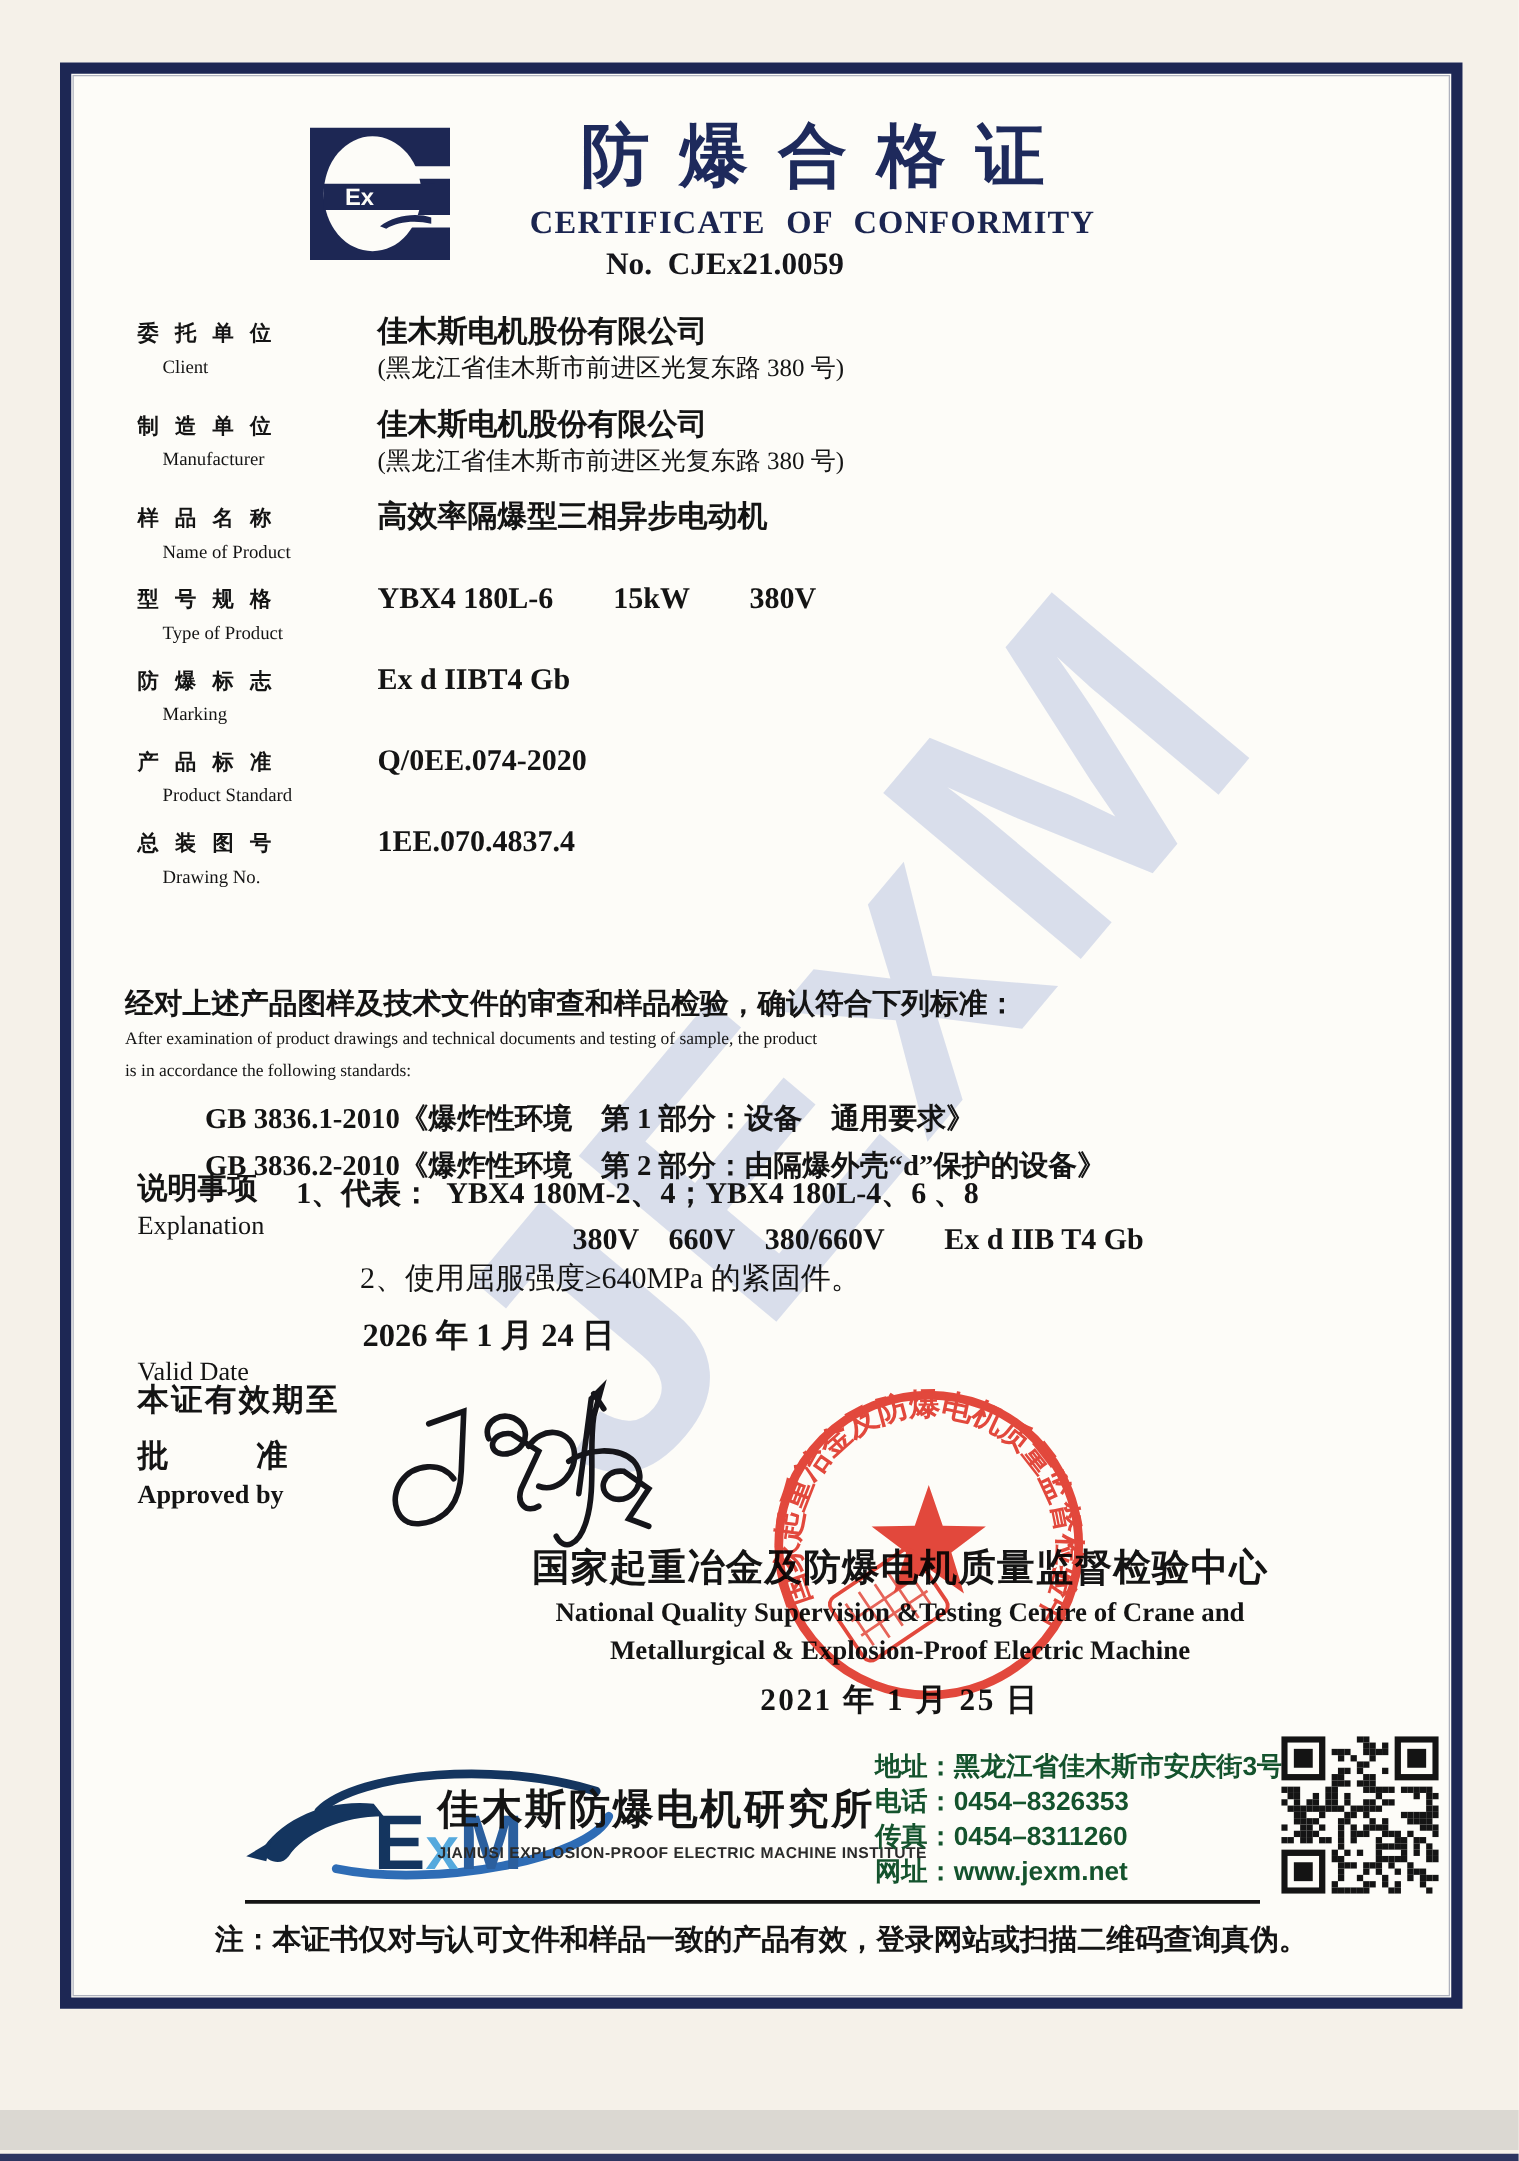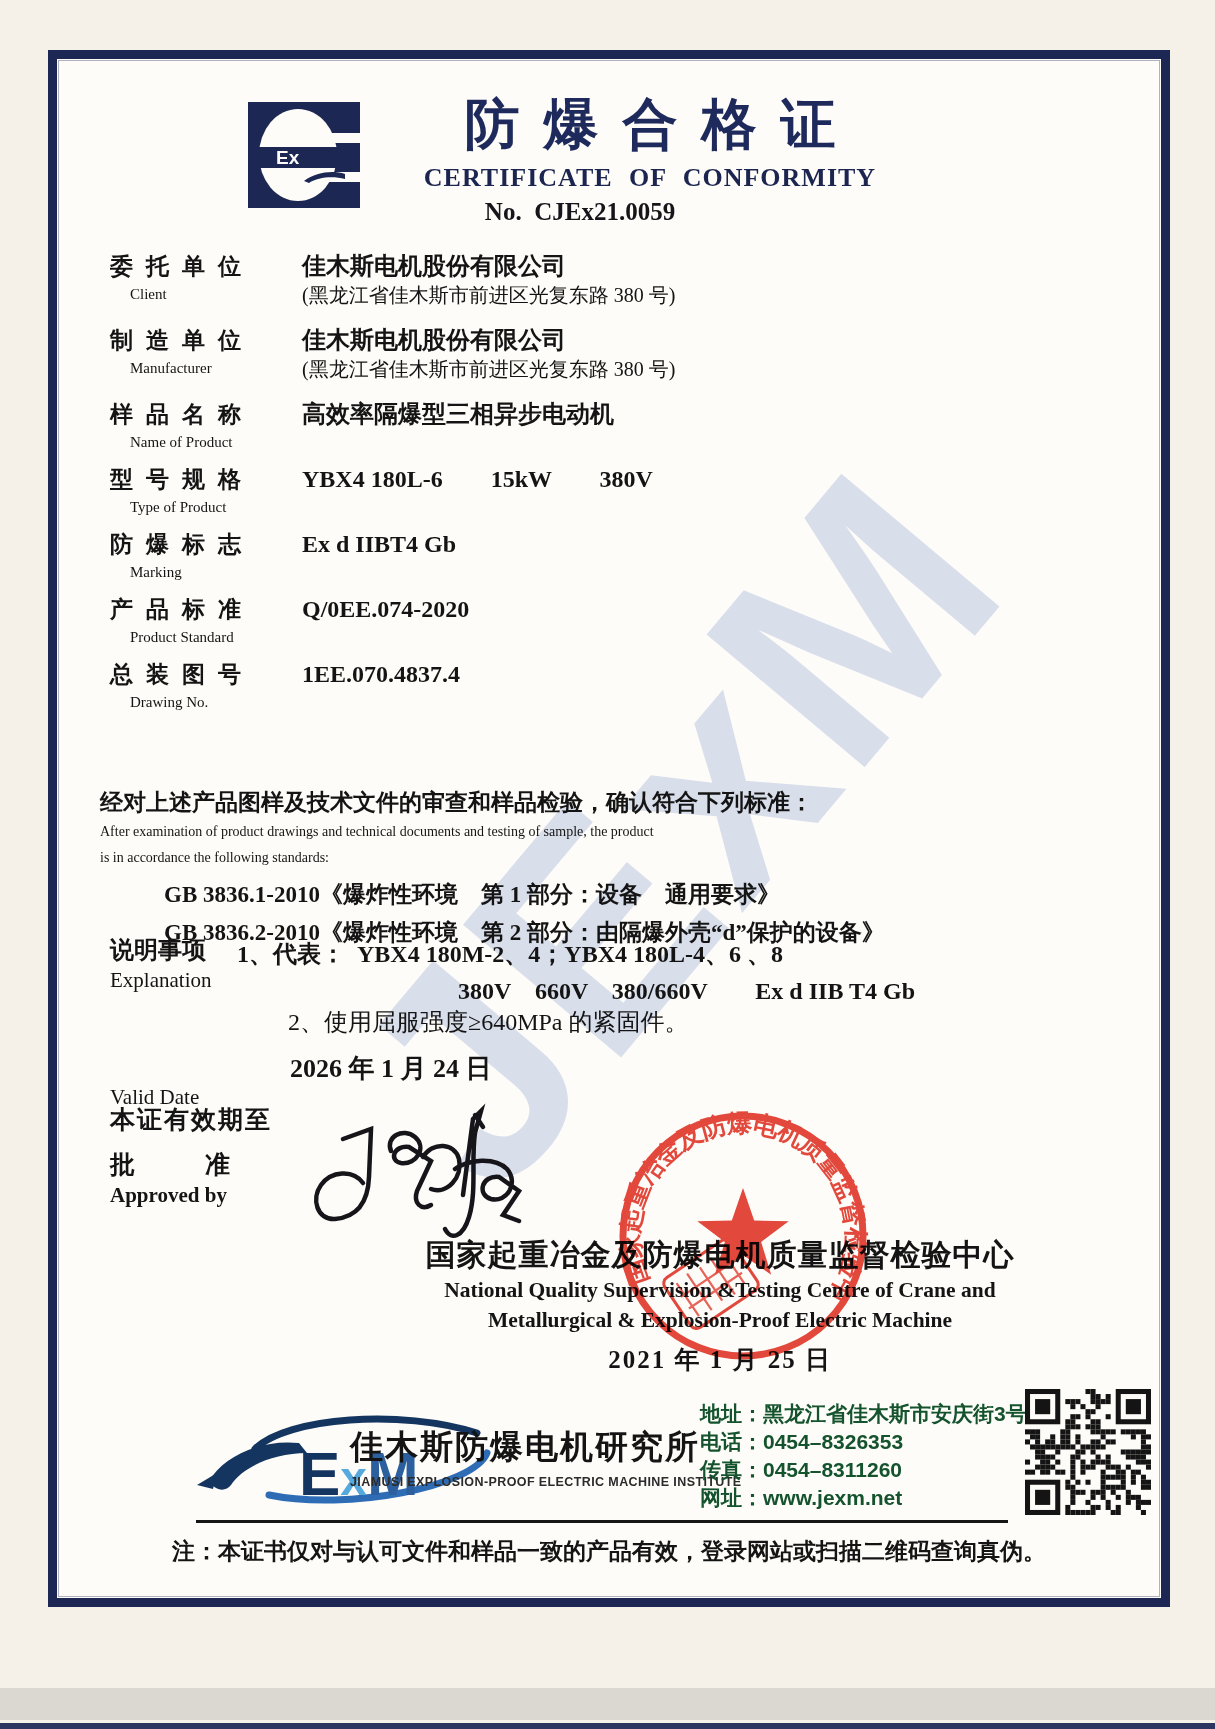--- a/index.html
+++ b/index.html
@@ -26,21 +26,21 @@
   
   .ex-logo{left:191px;top:43px;width:112px;height:106px;}
   .title-block{left:273px;top:33px;width:640px;text-align:center;}
   .cert-title{font-size:55px;font-weight:bold;color:#1e2a5c;letter-spacing:24px;line-height:66px;white-space:nowrap;margin-left:24px;}
   .cert-sub{font-size:26px;font-weight:bold;color:#1b2550;letter-spacing:1px;word-spacing:9px;line-height:33px;margin-top:3px;}
   .cert-no{font-size:25px;font-weight:bold;color:#15151a;line-height:32px;margin-top:2px;white-space:pre;margin-right:140px;}
   
   .fields{left:53px;top:191px;width:1000px;}
   .frow{position:relative;height:65px;}
   .frow.hn{height:74px;}
-  .flabel-cn{position:absolute;left:0;top:0;font-size:23px;font-weight:bold;letter-spacing:13px;line-height:33px;white-space:nowrap;}
+  .flabel-cn{position:absolute;left:0;top:0;font-size:17px;font-weight:bold;letter-spacing:13px;line-height:33px;white-space:nowrap;}
   .flabel-en{position:absolute;left:0;top:31px;font-size:15px;line-height:27px;white-space:nowrap;margin-left:20px;}
   .fval{position:absolute;left:192px;top:0;font-size:24px;font-weight:bold;line-height:33px;white-space:pre;}
   .fnote{position:absolute;left:192px;top:31px;font-size:20px;line-height:28px;white-space:nowrap;}
   
   .stmt{left:43px;top:727px;width:1010px;}
   .stmt-cn{font-size:23px;font-weight:bold;line-height:33px;}
   .stmt-en{font-size:14px;line-height:26px;}
   .stds{margin-top:5px;margin-left:64px;font-size:23px;font-weight:bold;line-height:38px;white-space:nowrap;}
   
   .exp-cn{left:53px;top:875px;font-size:24px;font-weight:bold;white-space:nowrap;}

